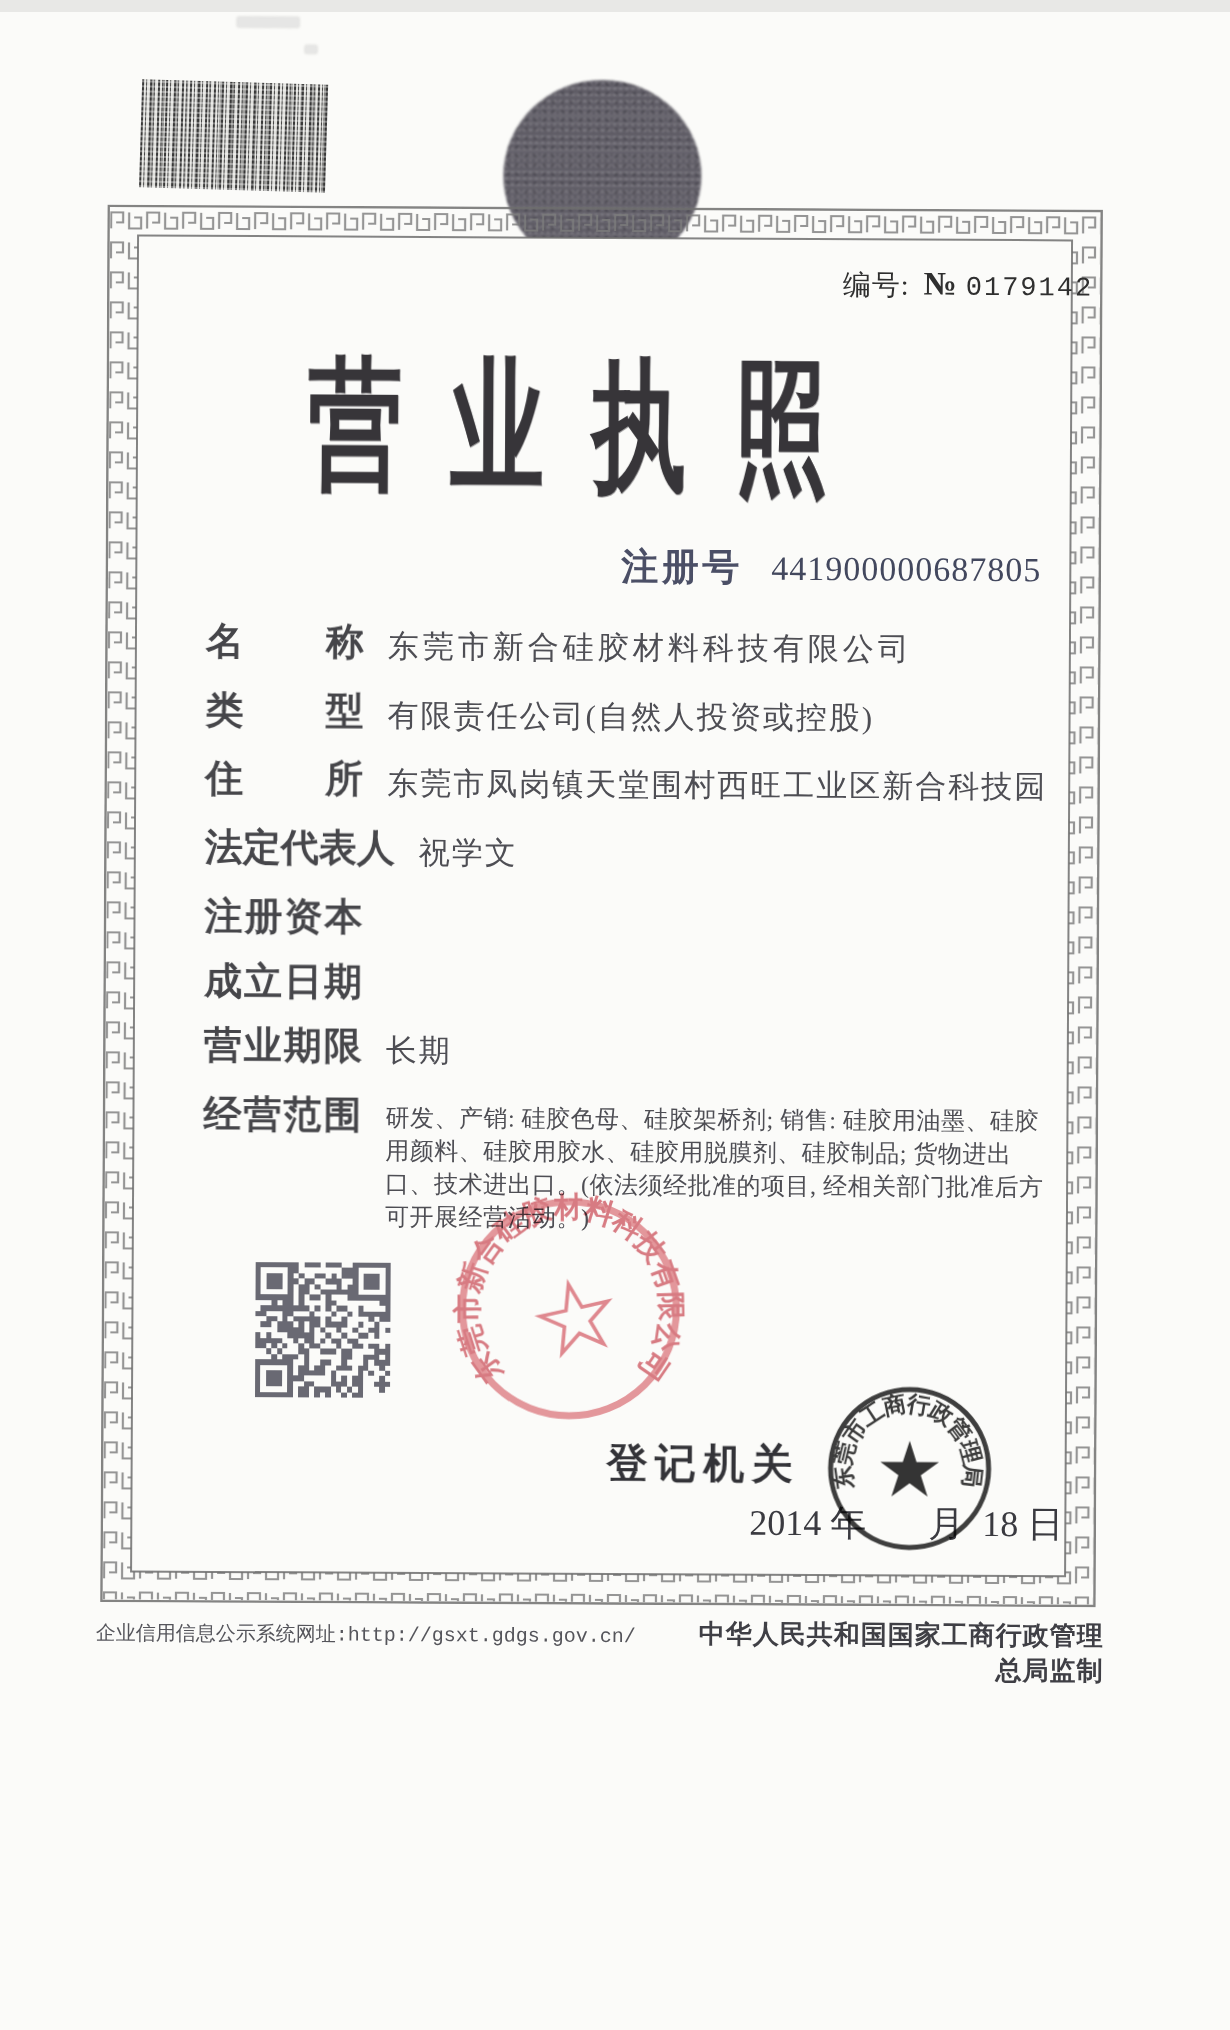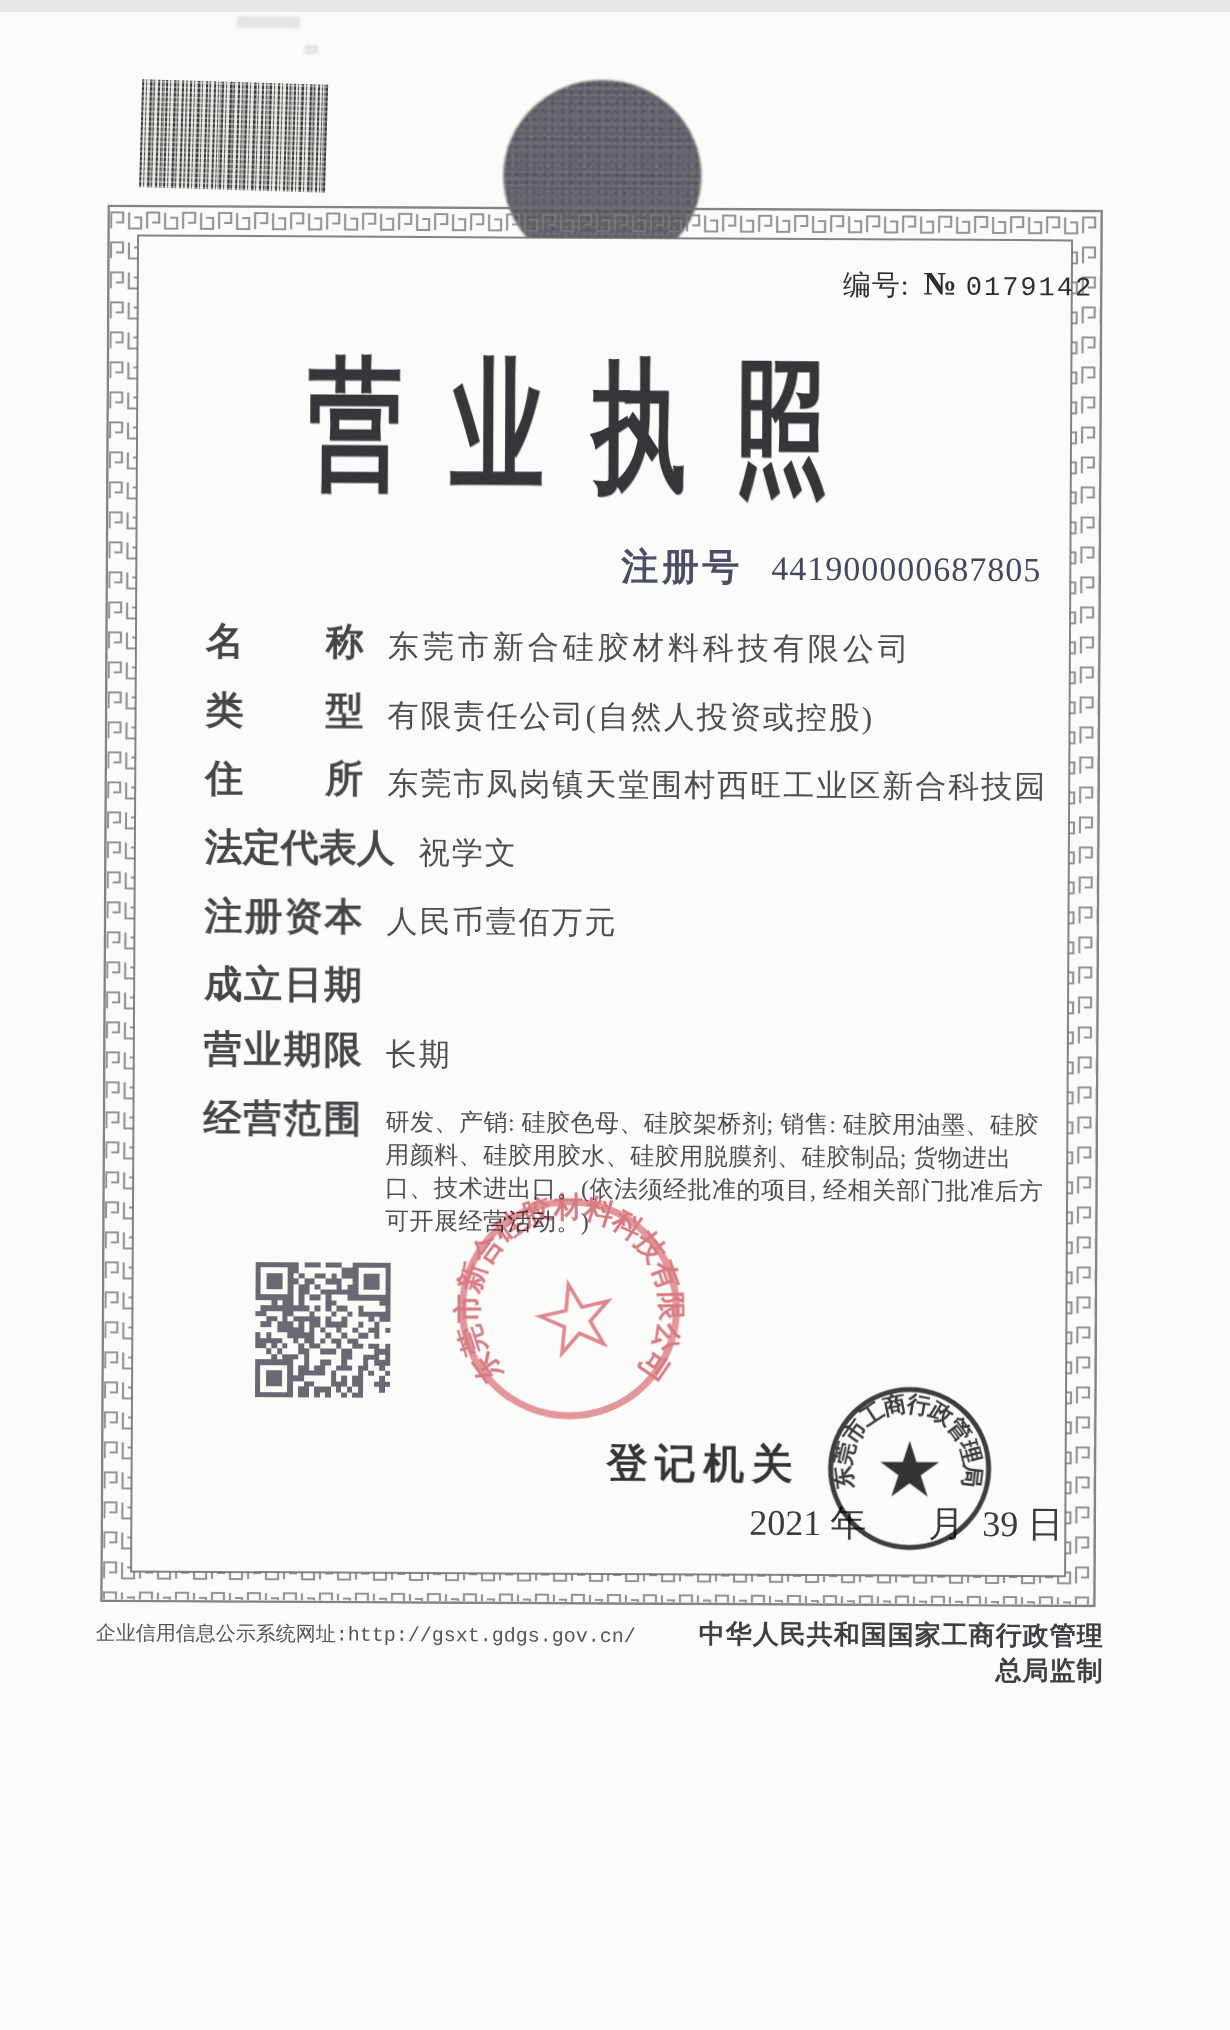--- a/index.html
+++ b/index.html
@@ -189,21 +189,20 @@
           </div>
         <div class="fvalue">祝学文</div>
       </div>
       <div class="frow">
         <div class="flabel jspread">
             <span>注</span>
             <span>册</span>
             <span>资</span>
             <span>本</span>
           </div>
-        <div class="fvalue">人民币壹佰万元</div>
       </div>
       <div class="frow">
         <div class="flabel jspread">
             <span>成</span>
             <span>立</span>
             <span>日</span>
             <span>期</span>
           </div>
       </div>
       <div class="frow">
@@ -574,21 +573,21 @@
     </svg>
 
     <div class="registrar jspread">
         <span>登</span>
         <span>记</span>
         <span>机</span>
         <span>关</span>
       </div>
 
     <div class="issue-date">
-      <span class="d1">2021 年</span><span class="d2">月</span><span class="d3">39 日</span>
+      <span class="d1">2014 年</span><span class="d2">月</span><span class="d3">18 日</span>
     </div>
 
     <svg class="seal seal-registry" width="174" height="174" viewBox="0 0 174 174">
       <circle cx="87" cy="87" r="79" fill="none" stroke="#2a2a2a" stroke-width="5"></circle>
       <path id="rsArc" d="M31.4,106.5 A57,57 0 1 1 138.6,106.5" fill="none"></path>
       <polygon points="0,-55 12.3,-17 52.3,-17 20,6.5 32.3,44.5 0,21 -32.3,44.5 -20,6.5 -52.3,-17 -12.3,-17" transform="translate(87,90) scale(0.56)" fill="#1f1f1f"></polygon>
       <text font-size="23" font-weight="bold" fill="#262626" font-family="Liberation Serif, DejaVu Serif, serif">
         <textPath href="#rsArc" startOffset="0" textLength="216">东莞市工商行政管理局</textPath>
       </text>
     </svg>

